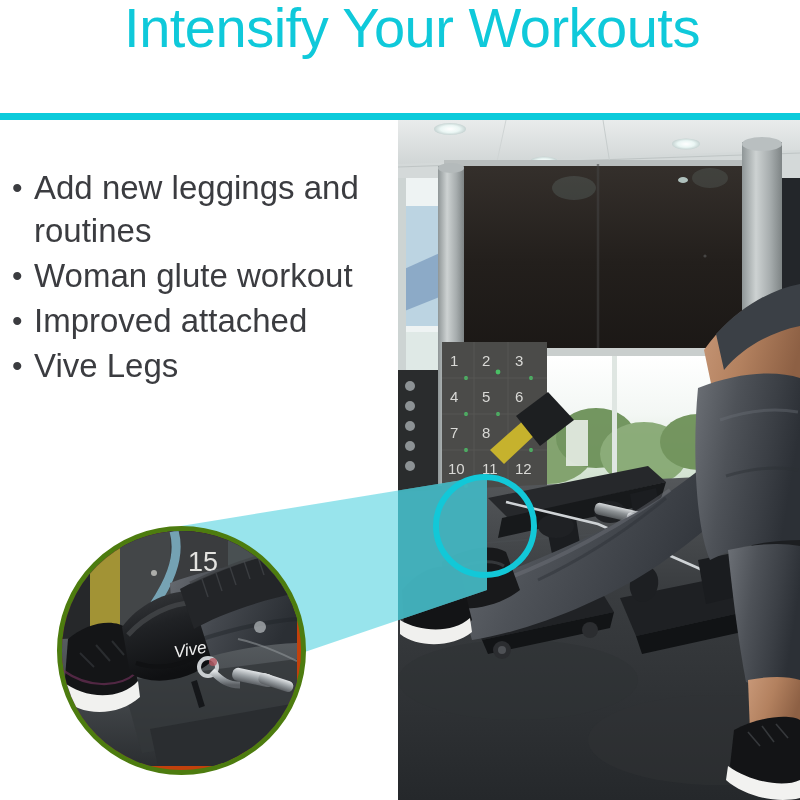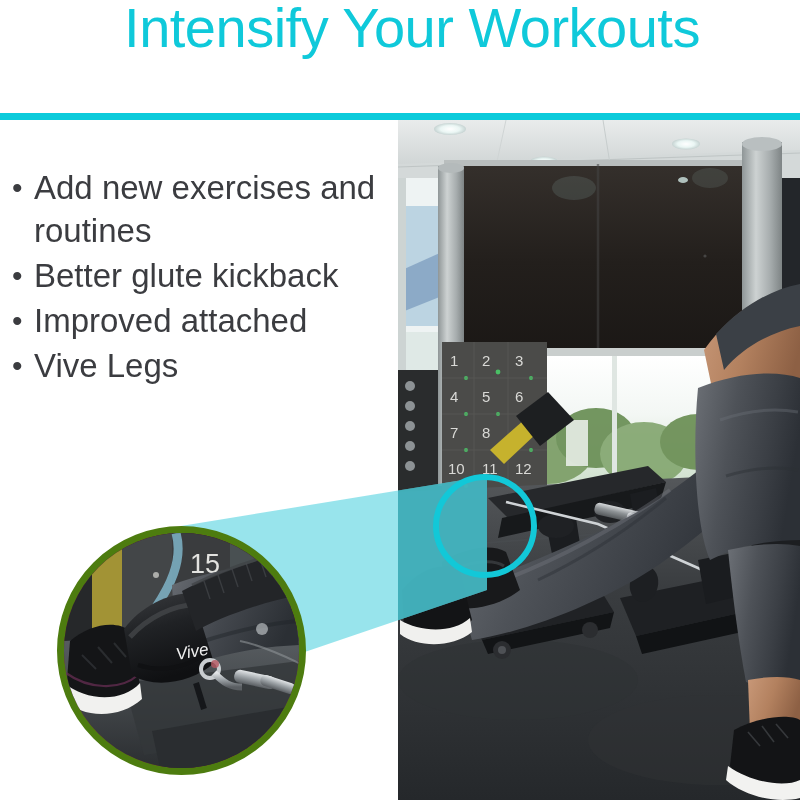--- a/index.html
+++ b/index.html
@@ -37,46 +37,46 @@
 
   
   .focus-ring{
     position:absolute;left:433px;top:474px;width:104px;height:104px;
     border:6px solid #12c8d8;border-radius:50%;box-sizing:border-box;
   }
 
   
   .magnifier{
     position:absolute;left:57px;top:526px;width:249px;height:249px;
-    border-radius:50%;border:7px solid #4d7c0f;box-sizing:border-box;
+    border-radius:50%;border:5px solid #4d7c0f;box-sizing:border-box;
     overflow:hidden;background:#c2410c;
   }
   .magnifier svg{display:block;width:235px;height:235px;}
 
   .sr{position:absolute;width:1px;height:1px;overflow:hidden;clip:rect(0 0 0 0);white-space:nowrap;}
 </style>
 </head>
 <body>
 
 <div class="canvas">
 
   <div class="header">
     <div class="header-title">Intensify Your Workouts</div>
   </div>
   <div class="header-rule"></div>
 
   <div class="left-panel">
     <ul class="bullets" style="list-style:none;margin:0;padding:0;">
       <li class="bullet">
         <span class="dot">•</span>
-        <span class="btxt">Add new exercises and routines</span>
+        <span class="btxt">Add new leggings and routines</span>
       </li>
       <li class="bullet">
         <span class="dot">•</span>
-        <span class="btxt">Better glute kickback</span>
+        <span class="btxt">Woman glute workout</span>
       </li>
       <li class="bullet">
         <span class="dot">•</span>
         <span class="btxt">Improved attached</span>
       </li>
       <li class="bullet">
         <span class="dot">•</span>
         <span class="btxt">Vive Legs</span>
       </li>
     </ul>

